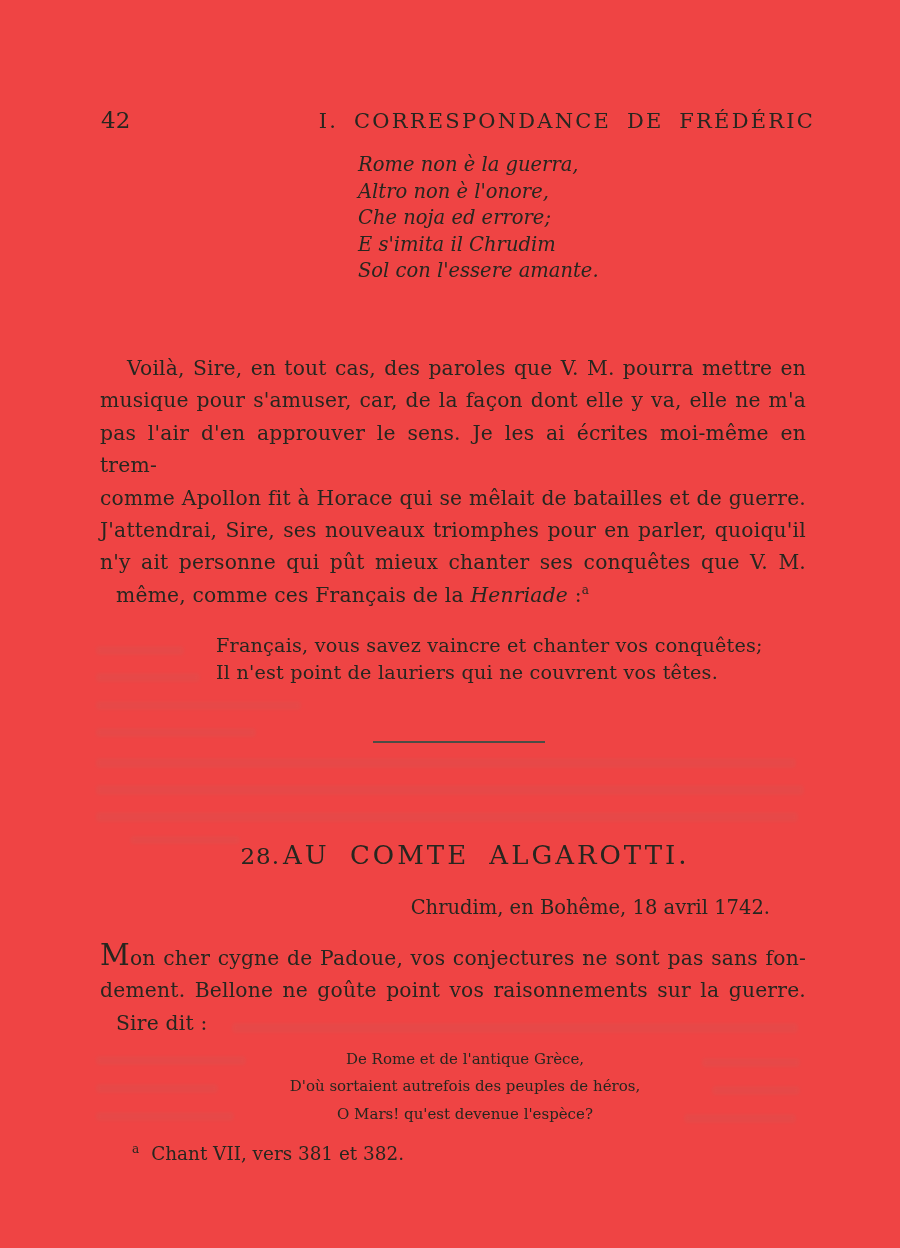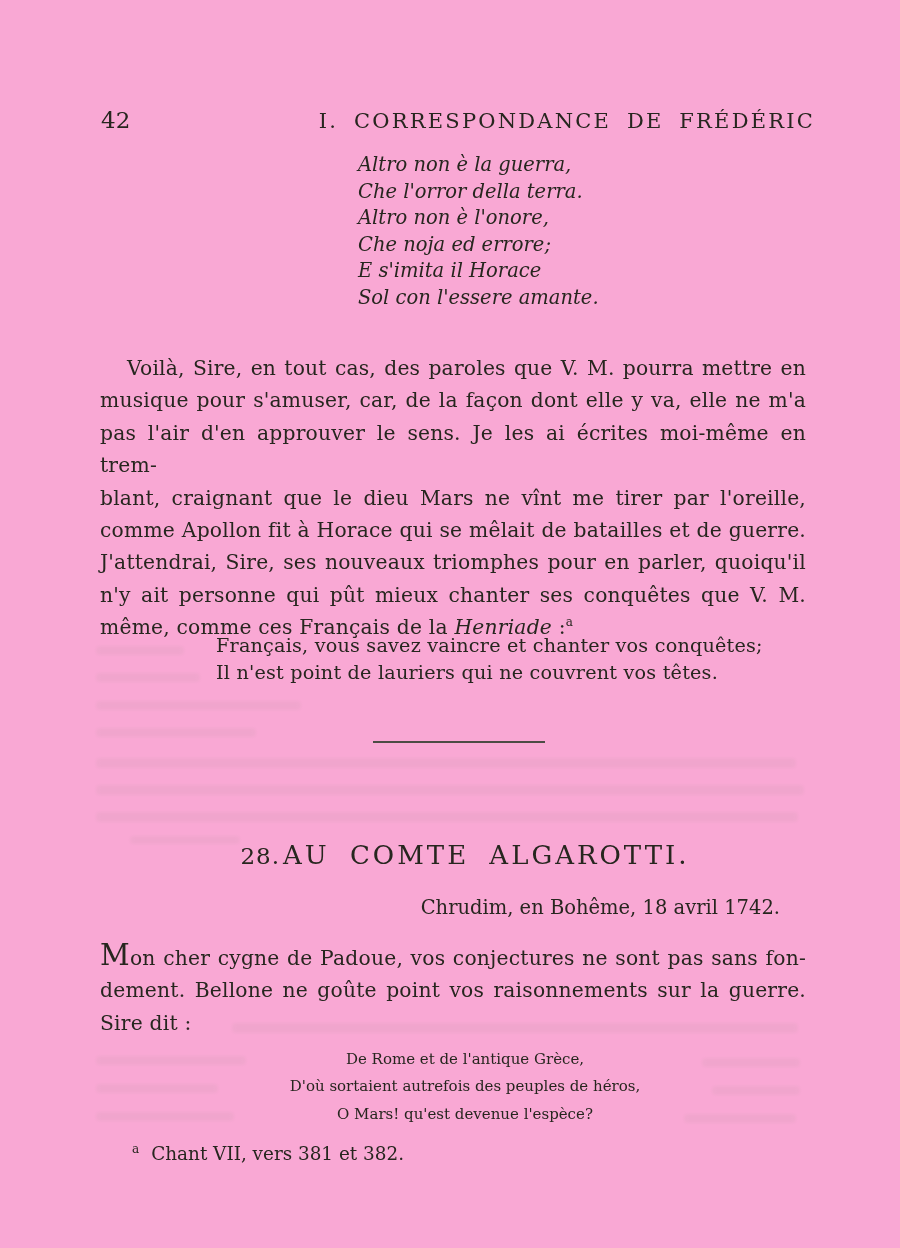--- a/index.html
+++ b/index.html
@@ -1,20 +1,20 @@
 <!DOCTYPE html>
 <html><head>
 <meta charset="utf-8">
 <style>
   html, body { margin: 0; padding: 0; }
   .page {
     position: relative;
     width: 900px;
     height: 1248px;
-    background: #f9a8d4;
+    background: #ef4444;
     font-family: "DejaVu Serif", "Liberation Serif", serif;
     color: #27261f;
     overflow: hidden;
   }
   
   .folio {
     position: absolute;
     left: 101px; top: 107px;
     font-size: 23px;
   }
@@ -39,21 +39,21 @@
     position: absolute;
     left: 100px; width: 706px;
     font-size: 20.3px;
     line-height: 32.4px;
     letter-spacing: 0.2px;
   }
   .prose-1 { top: 352px; }
   .prose-2 { top: 941px; }
   .jline { text-align: justify; text-align-last: justify; }
   .indent-first { text-indent: 27px; }
-  .lastline { text-align: left; }
+  .lastline { text-align: left; margin-left: 16px; }
   .italic { font-style: italic; }
   .note-ref {
     font-size: 12px;
     vertical-align: super;
     line-height: 0;
   }
   .initial-cap {
     font-size: 29px;
     line-height: 1;
   }
@@ -87,21 +87,21 @@
     margin-right: 3px;
   }
   .dateline {
     position: absolute;
     left: 100px; top: 896px; width: 706px;
     text-align: right;
     padding-right: 0;
     box-sizing: border-box;
     font-size: 19.5px;
   }
-  .dateline-inner { margin-right: 26px; }
+  .dateline-inner { margin-right: 36px; }
   
   .centered-verse {
     position: absolute;
     left: 115px; top: 1046px; width: 700px;
     text-align: center;
     font-size: 15px;
     line-height: 27.4px;
   }
   
   .footnote {
@@ -144,33 +144,31 @@
     <div class="ghost" style="left:96px;  top:1084px; width:122px; height:9px;"></div>
     <div class="ghost" style="left:712px; top:1086px; width:88px;  height:9px;"></div>
     <div class="ghost" style="left:96px;  top:1112px; width:138px; height:9px;"></div>
     <div class="ghost" style="left:684px; top:1114px; width:112px; height:9px;"></div>
   </div>
 
   <div class="folio">42</div>
   <div class="running-head">I. CORRESPONDANCE DE FRÉDÉRIC</div>
 
   <div class="italian-verse">
-    <div>Altro non è la guerra,</div>
-    <div>Che l'orror della terra.</div>
+    <div>Rome non è la guerra,</div>
     <div>Altro non è l'onore,</div>
     <div>Che noja ed errore;</div>
-    <div>E s'imita il Horace</div>
+    <div>E s'imita il Chrudim</div>
     <div>Sol con l'essere amante.</div>
   </div>
 
   <div class="prose prose-1">
     <div class="jline indent-first">Voilà, Sire, en tout cas, des paroles que V. M. pourra mettre en</div>
     <div class="jline">musique pour s'amuser, car, de la façon dont elle y va, elle ne m'a</div>
     <div class="jline">pas l'air d'en approuver le sens. Je les ai écrites moi-même en trem-</div>
-    <div class="jline">blant, craignant que le dieu Mars ne vînt me tirer par l'oreille,</div>
     <div class="jline">comme Apollon fit à Horace qui se mêlait de batailles et de guerre.</div>
     <div class="jline">J'attendrai, Sire, ses nouveaux triomphes pour en parler, quoiqu'il</div>
     <div class="jline">n'y ait personne qui pût mieux chanter ses conquêtes que V. M.</div>
     <div class="lastline"><span>même, comme ces Français de la </span><span class="italic">Henriade</span><span> :</span><span class="note-ref">a</span></div>
   </div>
 
   <div class="couplet">
     <div>Français, vous savez vaincre et chanter vos conquêtes;</div>
     <div>Il n'est point de lauriers qui ne couvrent vos têtes.</div>
   </div>

